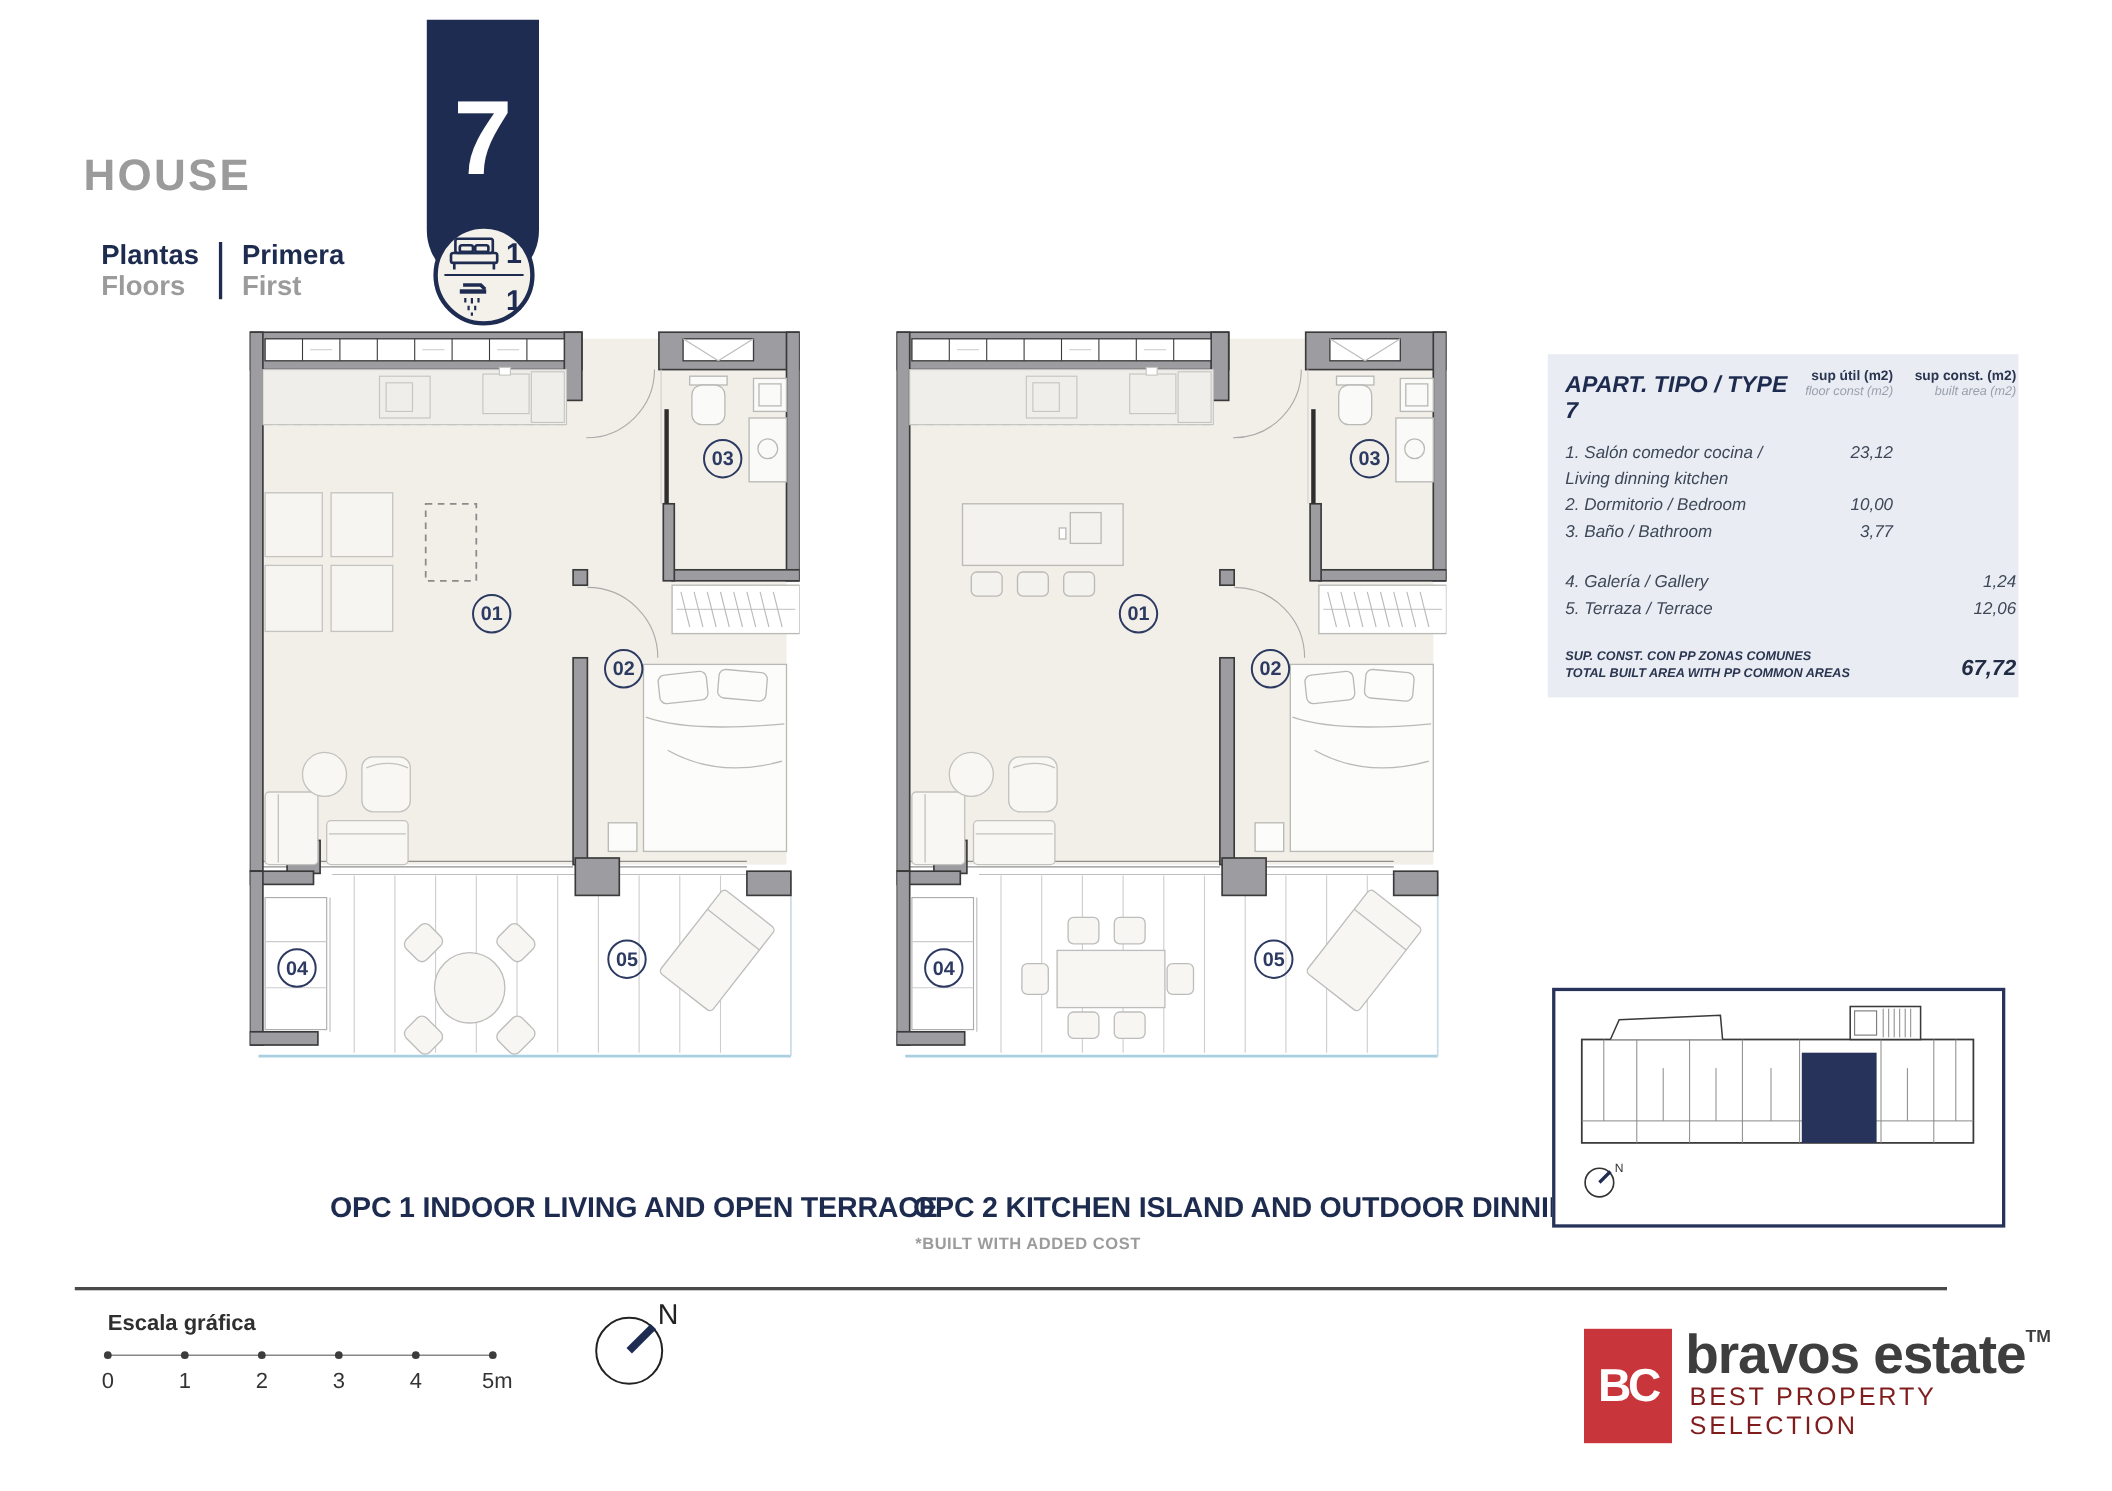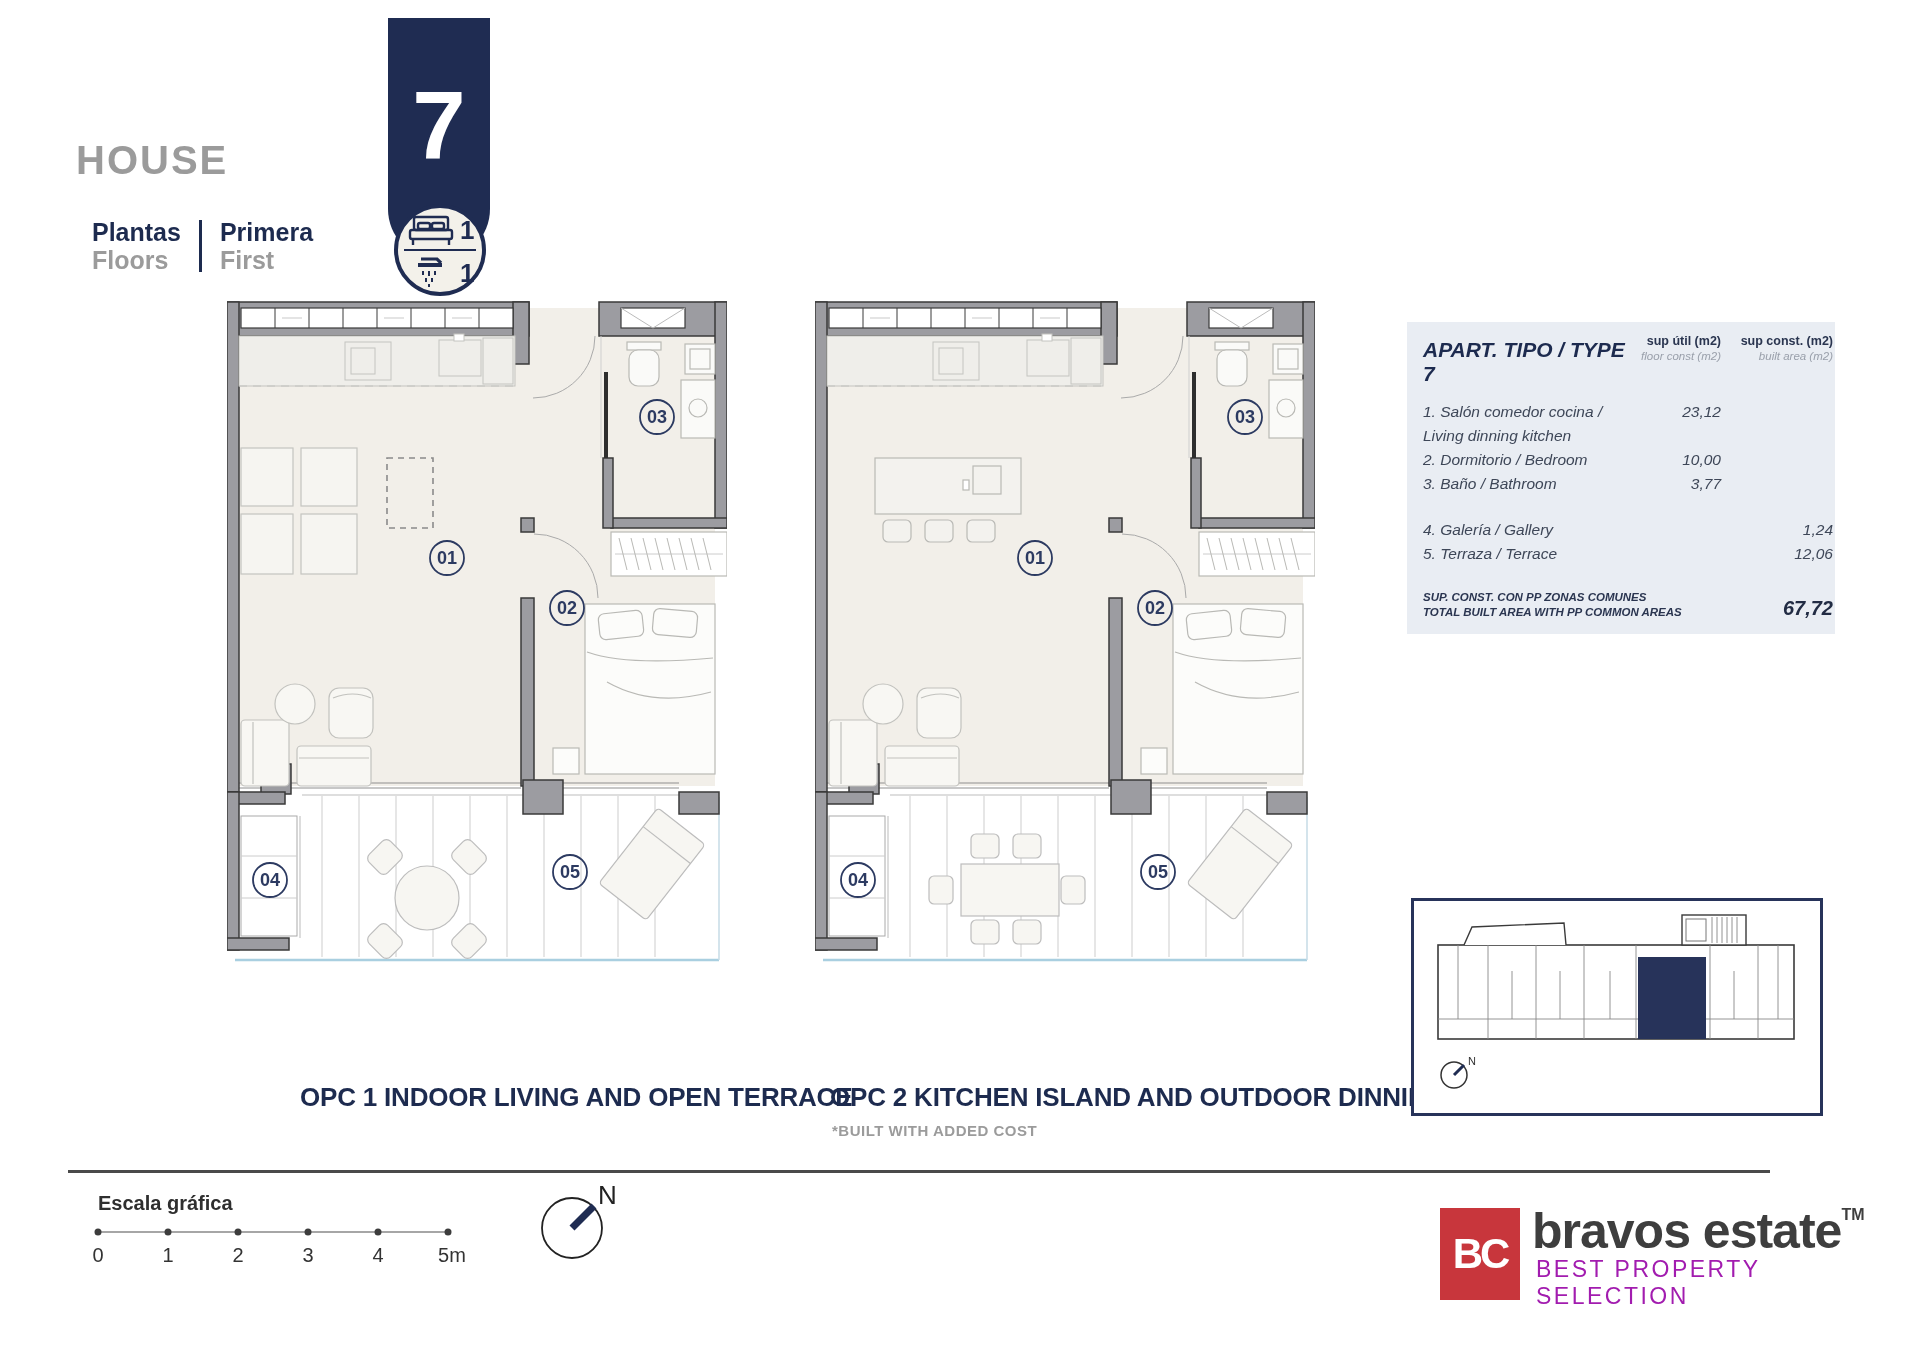--- a/index.html
+++ b/index.html
@@ -51,26 +51,26 @@
 
   
   .minimap{left:1411px;top:898px;width:412px;height:218px;border:3px solid #27335a;
            box-sizing:border-box;background:#fff;}
 
   
   .footer-line{left:68px;top:1170px;width:1702px;height:3px;background:#4a4a4a;}
   .escala-label{left:98px;top:1192px;font-size:20px;font-weight:bold;color:#2f2f2f;}
 
   
-  .logo-square{left:1440px;top:1208px;width:80px;height:92px;background:#c8363c;
+  .logo-square{left:1440px;top:1208px;width:80px;height:104px;background:#c8363c;
                display:flex;align-items:center;justify-content:center;}
   .logo-monogram{color:#fff;font-size:42px;font-weight:bold;letter-spacing:-3px;}
   .logo-name{left:1532px;top:1202px;font-size:50px;font-weight:bold;color:#3e3e3e;letter-spacing:-1px;}
   .logo-tm{font-size:16px;font-weight:bold;vertical-align:28px;letter-spacing:0;}
-  .logo-tagline{left:1536px;top:1256px;font-size:23px;color:#a21caf;letter-spacing:2.5px;}
+  .logo-tagline{left:1536px;top:1256px;font-size:23px;color:#7f1d1d;letter-spacing:2.5px;}
 
   svg text{font-family:"Liberation Sans",sans-serif;}
 </style>
 </head>
 <body>
 
 <div class="page">
 
   <div class="abs title-en">HOUSE</div>
 

